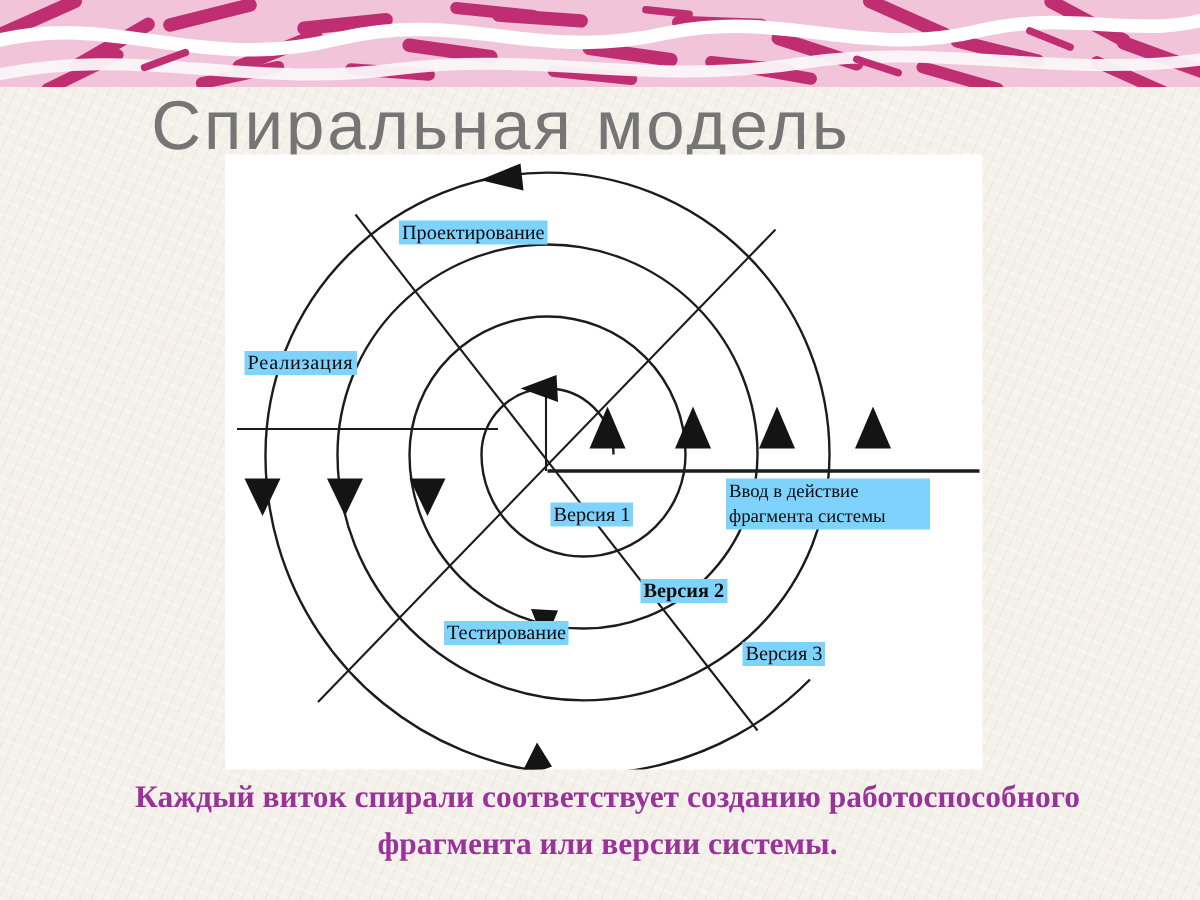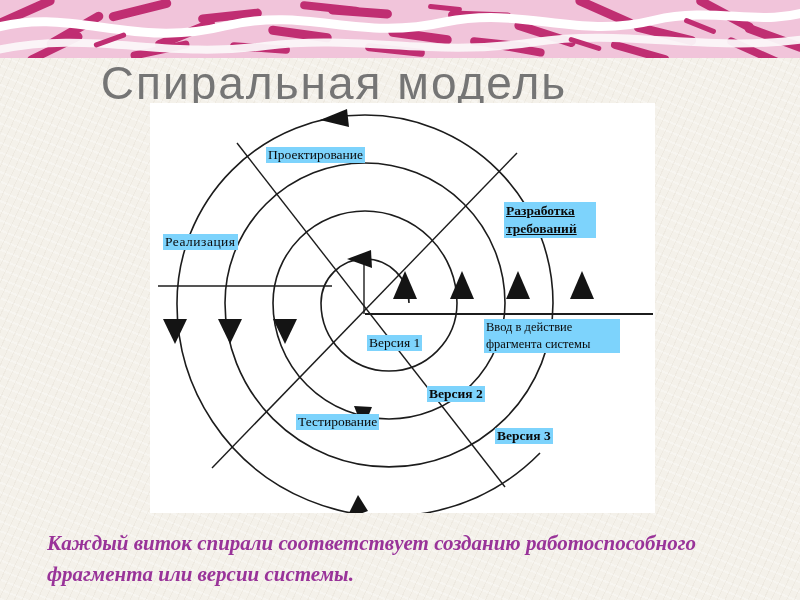--- a/index.html
+++ b/index.html
@@ -37,29 +37,30 @@
     background:#7dd3fc;padding:0 2px;
     white-space:nowrap;
   }
   .dlabel.wrap{white-space:normal;}
   .lbl-design{left:116px;top:44px;}
   .lbl-requirements{left:354px;top:99px;width:88px;font-weight:bold;text-decoration:underline;line-height:18px;}
   .lbl-implementation{left:13px;top:131px;letter-spacing:.5px;}
   .lbl-deployment{left:334px;top:216px;width:132px;font-size:12.5px;line-height:17px;}
   .lbl-version1{left:217px;top:232px;}
   .lbl-version2{left:277px;top:283px;font-weight:bold;}
-  .lbl-version3{left:345px;top:325px;font-weight:bold;}
+  .lbl-version3{left:345px;top:325px;}
   .lbl-testing{left:146px;top:311px;}
   .caption{
     position:absolute;left:35px;top:516px;width:740px;
-    margin:12px;
+    margin:0;
     font-family:"Liberation Serif", serif;
-    font-style:italic;font-weight:bold;
+    font-weight:bold;
     font-size:21px;line-height:31px;
     color:#993399;
+    text-align:center;
   }
 </style>
 </head>
 <body>
 
 <div class="slide">
 
   <svg class="banner" viewBox="0 0 800 58" preserveAspectRatio="none">
     <rect width="800" height="58" fill="#f1c4da"></rect>
     <g fill="#c02e72">
@@ -188,21 +189,20 @@
         <polygon points="420,196 444,196 432,168"></polygon>
       </g>
       <g fill="#141414">
         <polygon points="13,216 37,216 25,241"></polygon>
         <polygon points="68,216 92,216 80,241"></polygon>
         <polygon points="123,216 147,216 135,241"></polygon>
       </g>
     </svg>
 
     <div class="dlabel lbl-design">Проектирование</div>
-    <div class="dlabel wrap lbl-requirements">Разработка требований</div>
     <div class="dlabel lbl-implementation">Реализация</div>
     <div class="dlabel wrap lbl-deployment">Ввод в действие фрагмента системы</div>
     <div class="dlabel lbl-version1">Версия 1</div>
     <div class="dlabel lbl-version2">Версия 2</div>
     <div class="dlabel lbl-version3">Версия 3</div>
     <div class="dlabel lbl-testing">Тестирование</div>
   </div>
 
   <p class="caption">
     <span>Каждый виток спирали соответствует созданию работоспособного</span><br>

